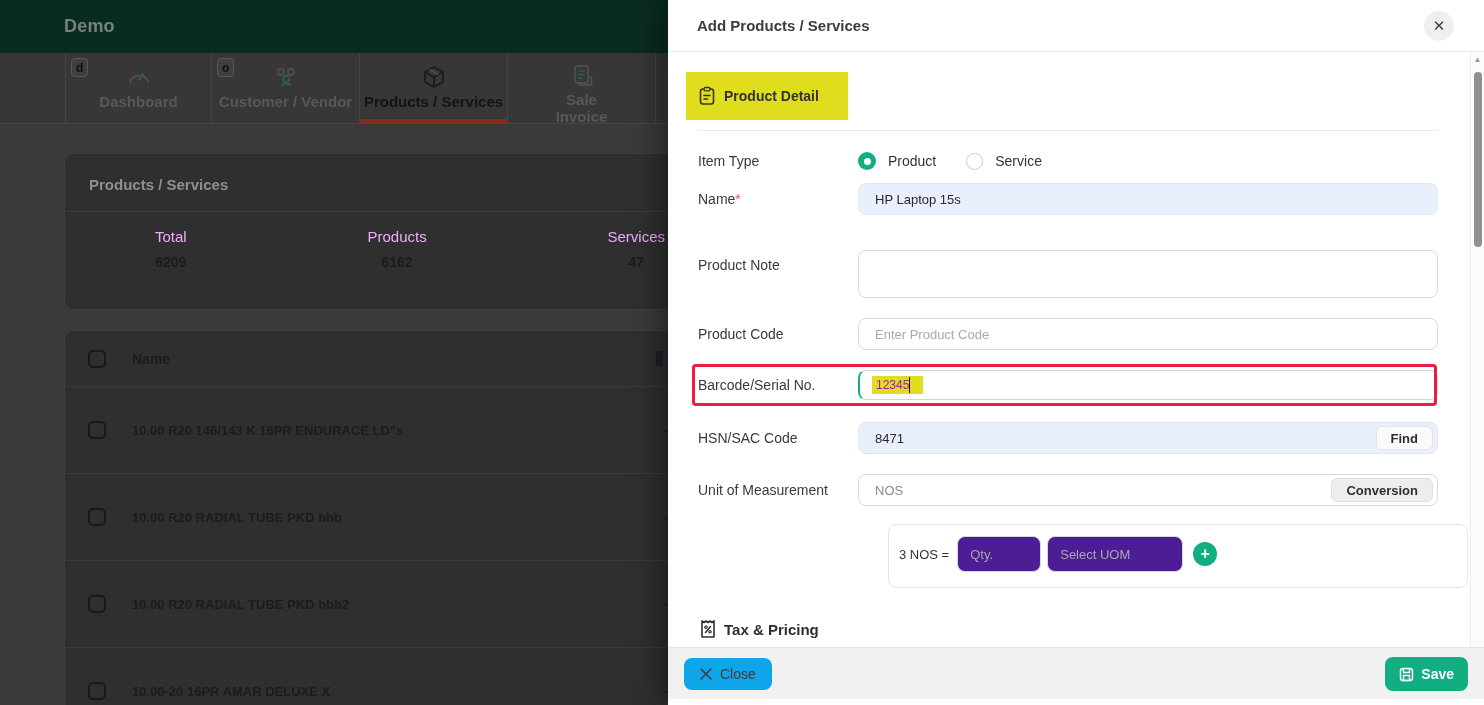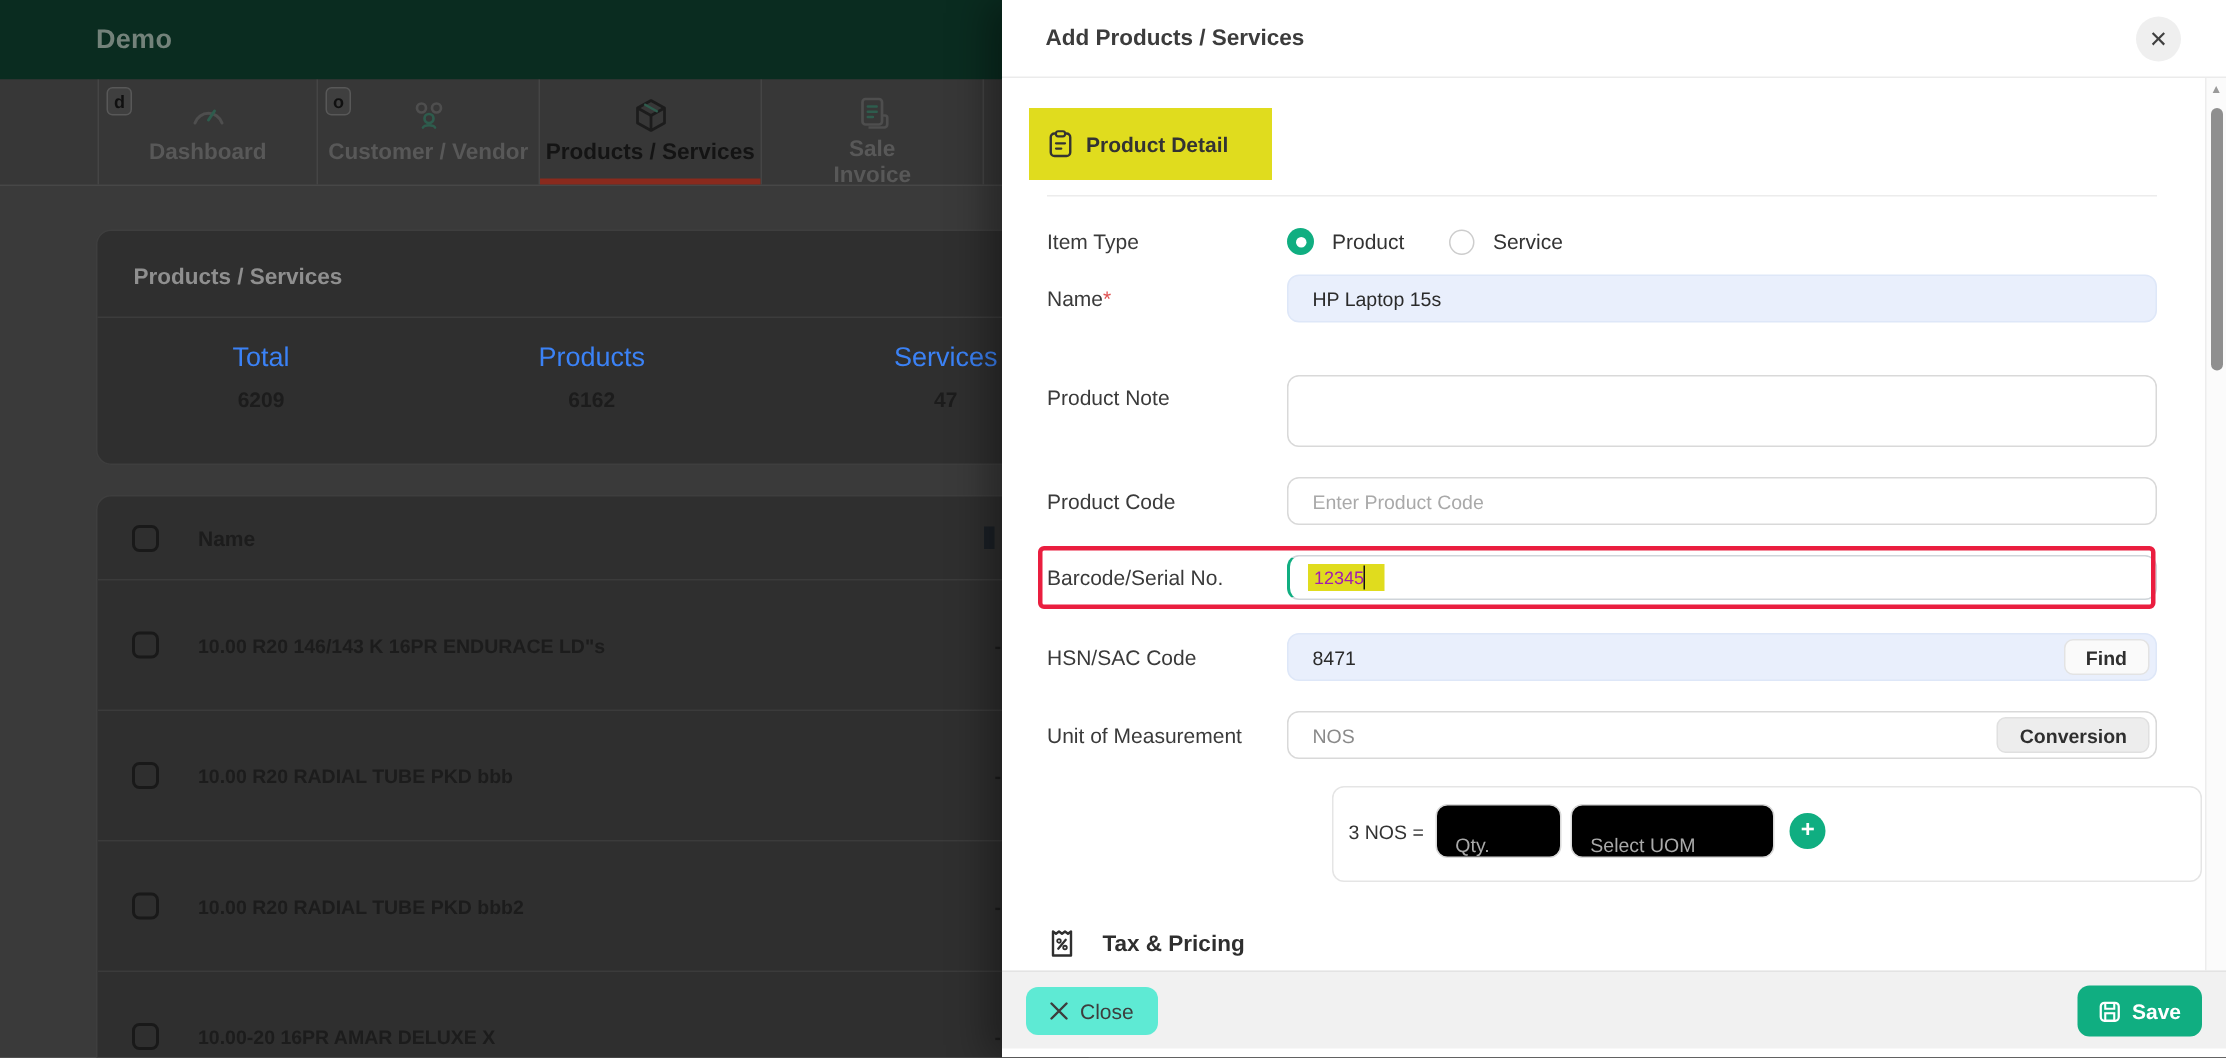--- a/index.html
+++ b/index.html
@@ -21,21 +21,21 @@
   .tab.active::after { content:""; position:absolute; left:0; right:0; bottom:0; height:4px; background:var(--active-tab-red,#8a2a1d); }
   .kbd-badge { position:absolute; left:5px; top:5px; min-width:17px; height:19px; padding:0 4px; background:#3f3f3f; border:1px solid #585858; border-radius:4px; font-size:12px; font-weight:700; color:#101010; display:flex; align-items:center; justify-content:center; }
   .tab .tlabel.narrow { width:64px; }
 
   .card { position:absolute; left:64px; width:662px; background:#2f2f2f; border:1px solid #3e3e3e; border-radius:10px; }
   .summary-card { top:153px; height:157px; }
   .summary-title { padding:22px 0 0 24px; font-size:15px; font-weight:700; color:#8f8f8f; }
   .summary-div { margin-top:18px; border-top:1px solid #3c3c3c; }
   .stats-row { display:flex; justify-content:space-between; padding:16px 60px 0 90px; }
   .stat { text-align:center; }
-  .stat-label { font-size:18px; color:#3b82f6; }
+  .stat-label { font-size:15px; color:#f0abfc; }
   .stat-value { margin-top:9px; font-size:14px; font-weight:700; color:#1c1c1c; }
 
   .table-card { top:330px; height:376px; border-radius:10px 10px 0 0; overflow:hidden; }
   .trow { position:relative; display:flex; align-items:center; height:87px; border-top:1px solid #3b3b3b; cursor:pointer; }
   .trow.thead { height:55px; border-top:none; }
   .cbx { width:18px; height:18px; margin-left:23px; border:2px solid #191919; border-radius:5px; flex:none; cursor:pointer; }
   .tname { margin-left:26px; font-size:13px; font-weight:700; color:#1c1c1c; }
   .trow.thead .tname { font-size:14px; }
   .tdash { position:absolute; left:598px; font-size:13px; font-weight:700; color:#1c1c1c; }
   .col2-sliver { position:absolute; left:591px; top:20px; width:7px; height:15px; background:#1b2026; }
@@ -70,30 +70,30 @@
   .radio-group { display:flex; align-items:center; gap:12px; }
   .radio { width:18px; height:18px; border-radius:50%; flex:none; cursor:pointer; }
   .radio.sel { background:var(--accent-green,#10ae81); position:relative; }
   .radio.sel::after { content:""; position:absolute; left:5.5px; top:5.5px; width:7px; height:7px; border-radius:50%; background:#fff; }
   .radio.unsel { width:17px; height:17px; border:1.5px solid #cdcdcd; background:#fff; }
   .rlabel { font-size:14px; color:#333; margin-right:18px; }
 
   .conv-box { position:absolute; left:190px; top:0; width:580px; height:64px; border:1px solid #e5e5e5; border-radius:8px; background:#fff; }
   .conv-inner { position:absolute; left:10px; top:11px; display:flex; align-items:center; }
   .conv-prefix { font-size:13px; color:#333; margin-right:8px; white-space:nowrap; }
-  .mini-input { height:36px; border:1px solid #d9d9d9; border-radius:8px; background:#000000; display:flex; align-items:flex-end; padding:0 12px; font-size:13px; }
+  .mini-input { height:36px; border:1px solid #d9d9d9; border-radius:8px; background:#4c1d95; display:flex; align-items:center; padding:0 12px; font-size:13px; }
   .mini-qty { width:84px; }
   .mini-uom { width:136px; margin-left:6px; }
   .plus-btn { width:24px; height:24px; margin-left:10px; border-radius:50%; border:none; background:var(--accent-green,#10ae81); color:#fff; font-size:16px; font-weight:700; line-height:1; display:flex; align-items:center; justify-content:center; cursor:pointer; }
 
-  .tax-head { position:absolute; left:30px; top:618px; display:flex; align-items:center; gap:17px; }
+  .tax-head { position:absolute; left:30px; top:618px; display:flex; align-items:center; gap:6px; }
   .tax-head span { font-size:15px; font-weight:700; color:#2f2f2f; }
 
   .d-footer { position:absolute; left:0; top:647px; width:100%; height:52px; background:#f1f1f1; border-top:1px solid #e3e3e3; }
-  .close-btn { position:absolute; left:16px; top:10px; height:32px; padding:0 16px; background:#5eead4; border:none; border-radius:8px; font-size:14px; color:#3d3d3d; display:flex; align-items:center; gap:8px; cursor:pointer; }
+  .close-btn { position:absolute; left:16px; top:10px; height:32px; padding:0 16px; background:#0ea5e9; border:none; border-radius:8px; font-size:14px; color:#3d3d3d; display:flex; align-items:center; gap:8px; cursor:pointer; }
   .save-btn { position:absolute; right:16px; top:9px; height:34px; padding:0 14px; background:var(--accent-green,#10ae81); border:none; border-radius:8px; font-size:14px; font-weight:700; color:#fff; display:flex; align-items:center; gap:7px; cursor:pointer; }
 
   .vscroll { position:absolute; right:0; top:52px; bottom:58px; width:14px; background:#fbfbfb; border-left:1px solid #ededed; }
   .vscroll .up { position:absolute; top:3px; left:0; width:100%; text-align:center; font-size:8px; color:#9a9a9a; cursor:pointer; }
   .vthumb { position:absolute; left:2.5px; top:20px; width:8px; height:175px; border-radius:5px; background:#8f8f8f; cursor:pointer; }
   svg { display:block; }
 </style>
 </head>
 <body>
 

